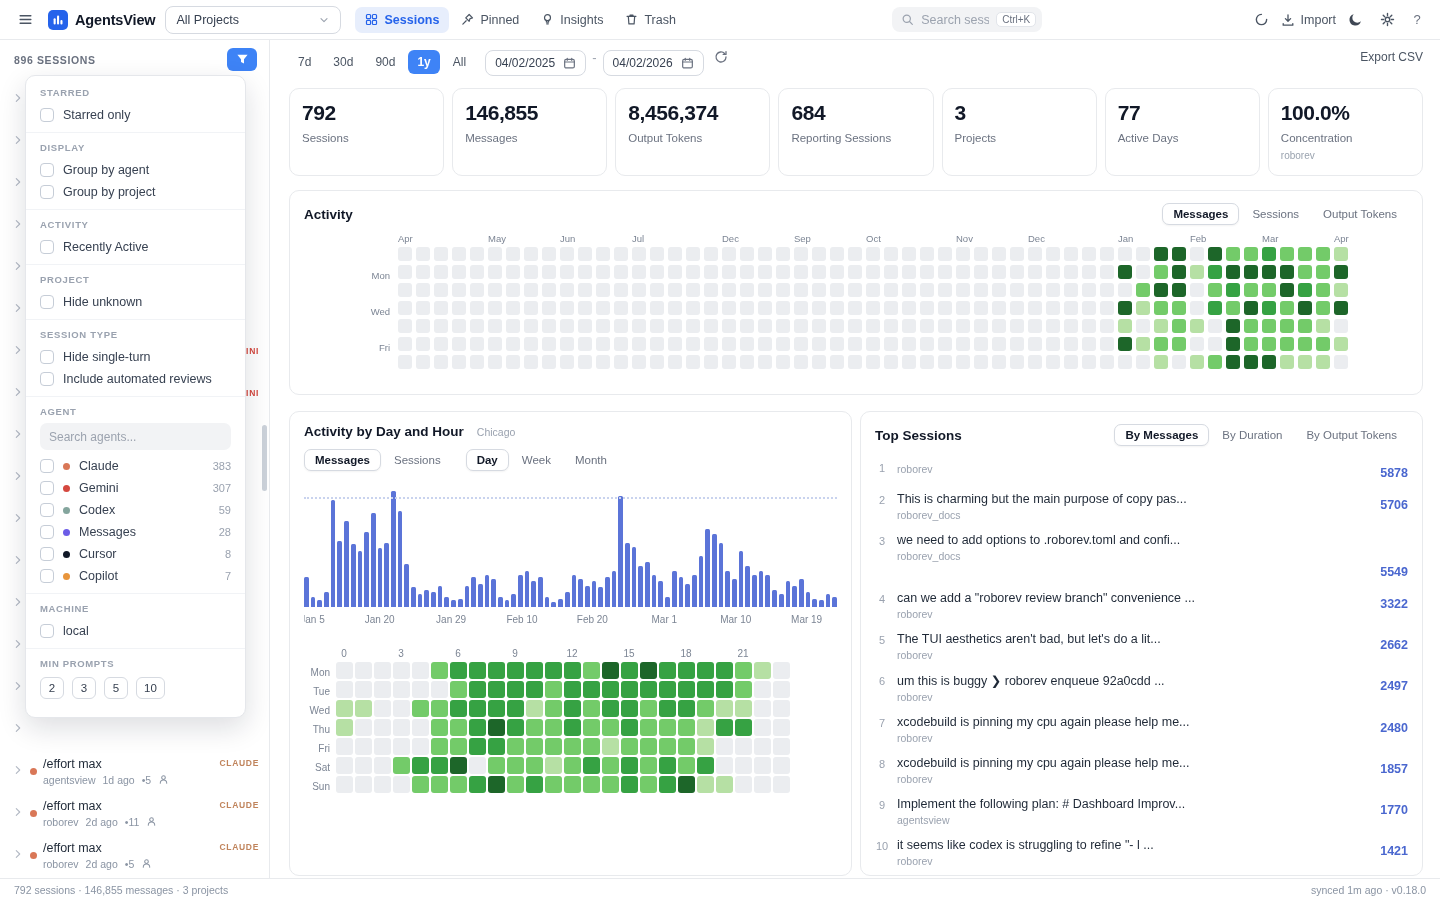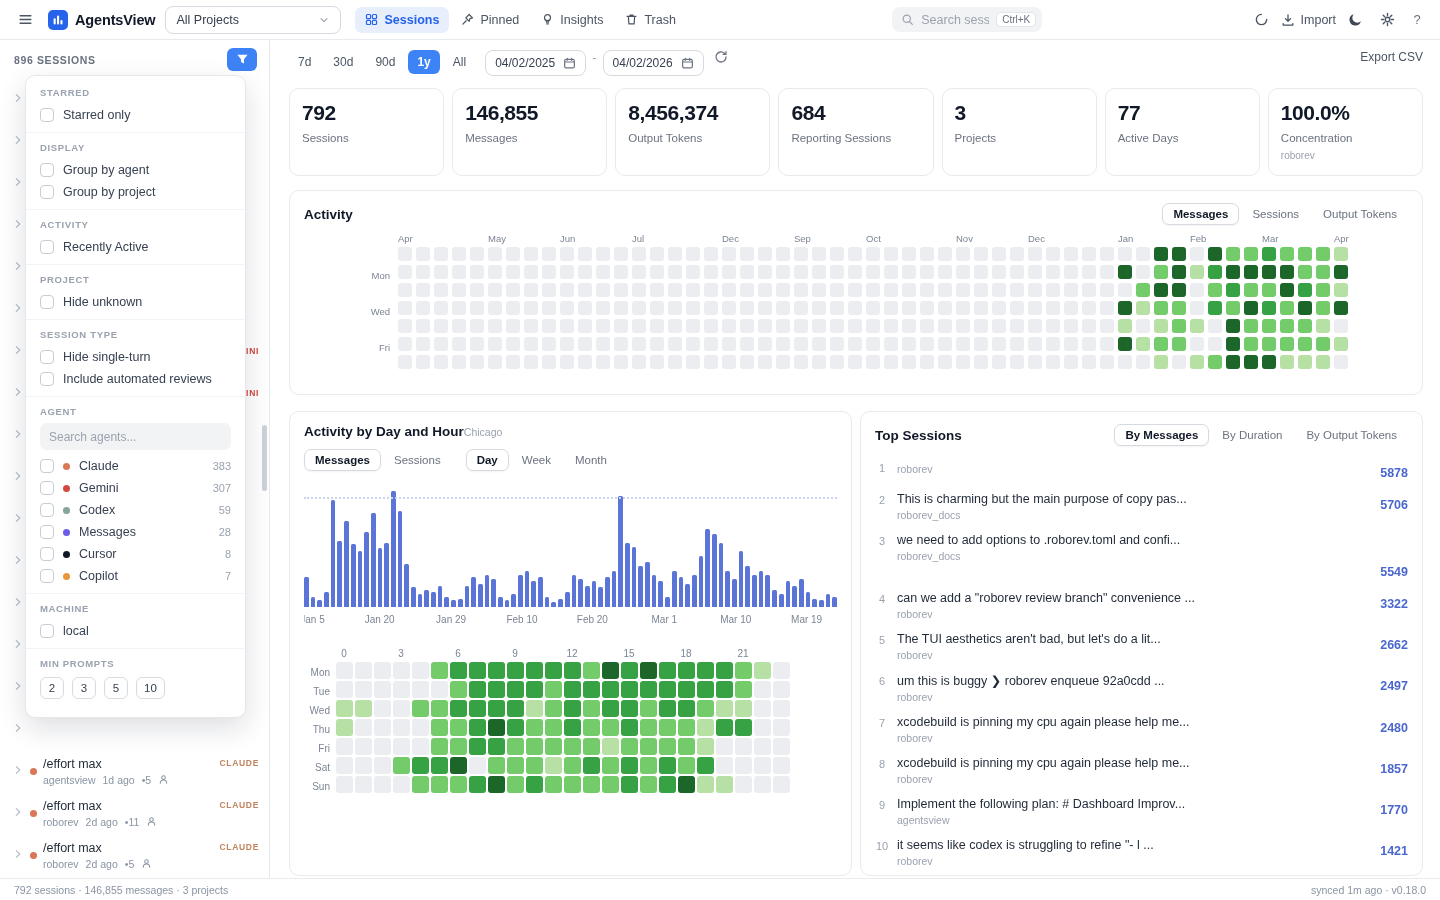--- a/index.html
+++ b/index.html
@@ -86,21 +86,21 @@
 
   .stats { display:flex; gap:8px; margin-bottom:14px; }
   .stat-card { flex:1; border:1px solid #e8eaed; border-radius:10px; padding:12px 12px 10px; min-height:88px; background:#fff; }
   .stat-value { font-size:21px; font-weight:700; letter-spacing:-.02em; color:#111827; white-space:nowrap; }
   .stat-label { font-size:11.5px; color:#6b7280; margin-top:7px; white-space:nowrap; }
   .stat-sub { font-size:10px; color:#9aa3af; margin-top:6px; white-space:nowrap; }
 
   .panel { border:1px solid #e8eaed; border-radius:10px; padding:12px 14px; background:#fff; }
   .panel-header { display:flex; align-items:center; }
   .panel-title { font-size:13.5px; font-weight:700; color:#111827; }
-  .panel-sub { font-size:10.5px; color:#9aa2af; margin-left:0; }
+  .panel-sub { font-size:10.5px; color:#9aa2af; margin-left:13px; }
   .tabs { display:flex; gap:2px; margin-left:auto; }
   .seg-tab { padding:4px 10px; font-size:11.5px; color:#6b7280; border:1px solid transparent; border-radius:7px; background:none; white-space:nowrap; }
   .seg-tab.active { border-color:#d6dae1; color:#111827; font-weight:600; box-shadow:0 1px 2px rgba(0,0,0,.05); background:#fff; }
 
   .activity-panel { margin-bottom:16px; height:205px; overflow:hidden; }
   .hm-wrap { display:flex; gap:8px; justify-content:center; margin-top:8px; }
   .hm-days { display:grid; grid-template-rows:repeat(7,14px); row-gap:4px; margin-top:18px; }
   .hm-day-label { font-size:9.5px; color:#7c8594; text-align:right; line-height:14px; width:26px; }
   .hm-months { position:relative; height:14px; width:950px; }
   .hm-month { position:absolute; top:0; font-size:9.5px; color:#7c8594; }

